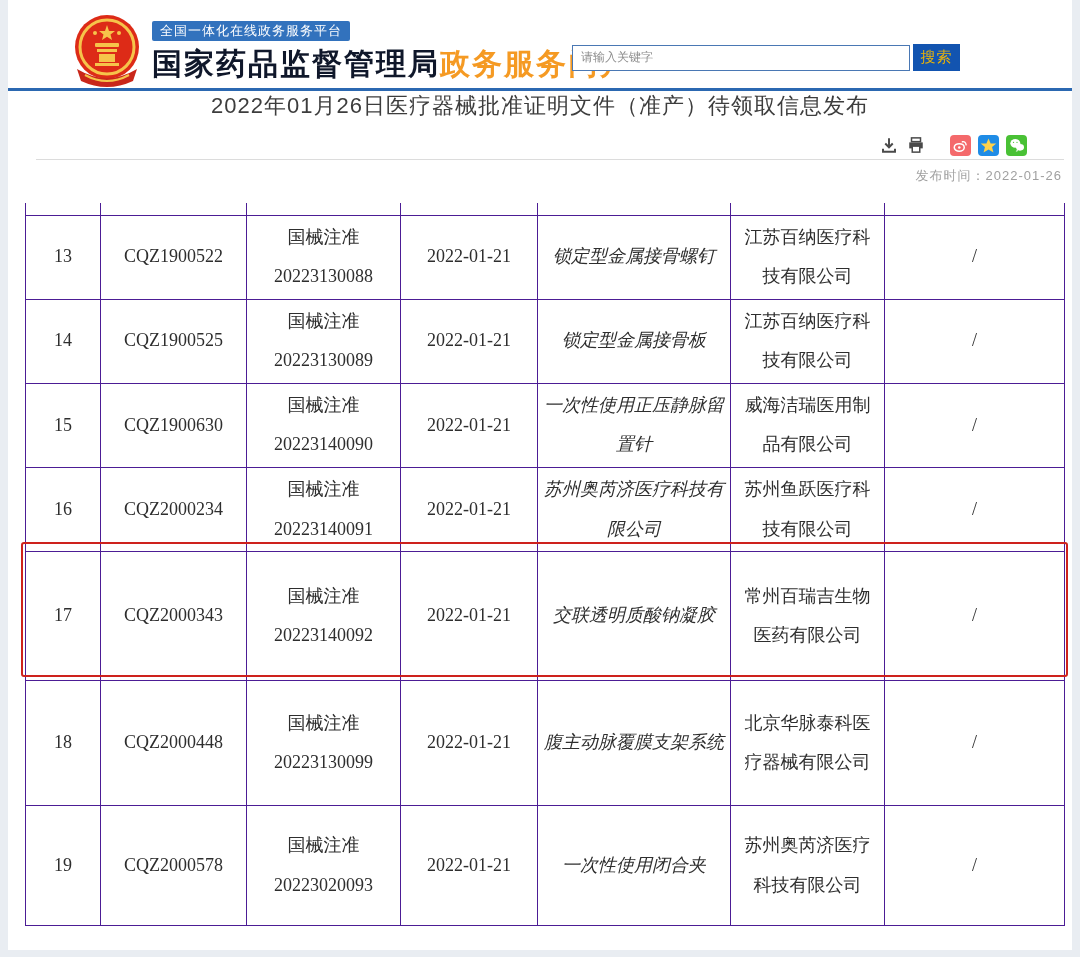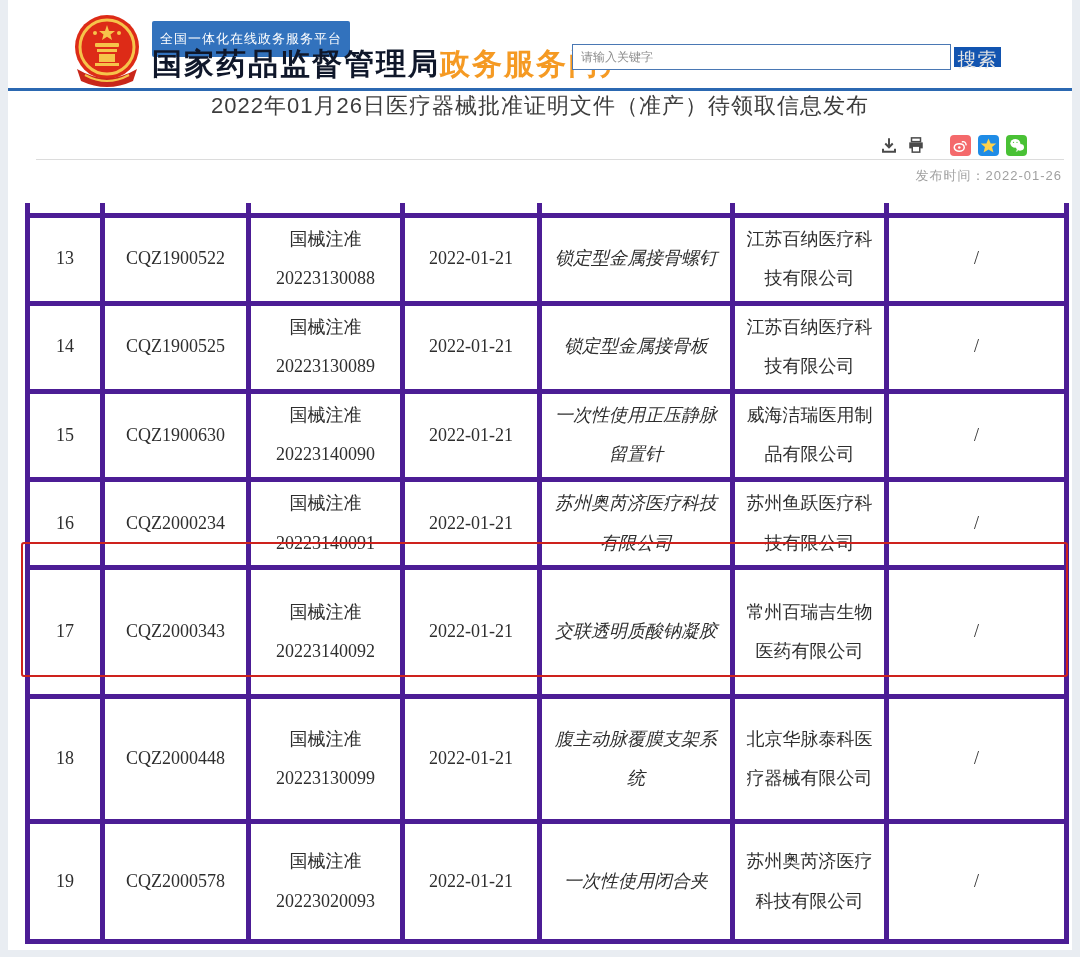--- a/index.html
+++ b/index.html
@@ -5,48 +5,48 @@
   * { margin:0; padding:0; box-sizing:border-box; }
   html,body { width:1080px; height:957px; }
   body { background:#e9edf2; font-family:"Liberation Sans", sans-serif; position:relative; }
 
   .card { position:relative; width:1064px; height:950px; margin:0 8px; background:#ffffff; overflow:hidden; }
 
   
   .header { position:relative; height:88px; background:#ffffff; }
   .emblem { position:absolute; left:57px; top:13px; width:84px; height:74px; }
   .badge { position:absolute; left:144px; top:21px; background:#3272bd; color:#fff;
-           font-size:13px; line-height:20px; padding:8px 8px; border-radius:2px; letter-spacing:1px; }
+           font-size:13px; line-height:20px; padding:0 8px; border-radius:2px; letter-spacing:1px; }
   .site-title { position:absolute; left:144px; top:44px; font-size:30px; font-weight:bold; letter-spacing:2px; white-space:nowrap; }
   .site-title .blue { color:#0f172a; }
   .site-title .orange { color:#f59a23; }
   .searchbox { position:absolute; left:564px; top:44px; display:flex; align-items:center; }
-  .searchbox input { width:379px; height:26px; border:1px solid #4a78b4; font-size:12px; padding:0 8px; color:#333; outline:none;font-family:Liberation Serif, serif; }
+  .searchbox input { width:338px; height:26px; border:1px solid #4a78b4; font-size:12px; padding:0 8px; color:#333; outline:none;font-family:Liberation Serif, serif; }
   .searchbox input::placeholder { color:#8d8d8d; }
-  .search-btn { width:47px; height:20px; margin-left:3px; background:#1254b0; color:#e5e5e5; border:none;
-                font-size:19px; letter-spacing:1px; cursor:pointer; }
+  .search-btn { width:47px; height:27px; margin-left:3px; background:#1254b0; color:#eab308; border:none;
+                font-size:15px; letter-spacing:1px; cursor:pointer; }
   .blue-line { height:3px; background:#2b68b1; }
 
   
   .page-title { text-align:center; font-size:22px; font-weight:500; color:#3d3d3d; letter-spacing:1px; }
   .toolbar { margin-top:13px; height:22px; display:flex; justify-content:flex-end; align-items:center; gap:7px; padding-right:45px; }
   .tool-icon { width:20px; height:20px; display:inline-flex; align-items:center; justify-content:center; cursor:pointer; }
   .share-icon { width:21px; height:21px; border-radius:4px; display:inline-flex; align-items:center; justify-content:center; cursor:pointer; }
   .share-weibo { background:#f4696b; }
   .share-qzone { background:#1f8ce6; }
   .share-wechat { background:#49c135; }
   .toolbar-sep { width:10px; }
   .head-divider { margin:3px 8px 0 28px; border-bottom:1px solid #dcdcdc; }
   .pubdate { margin-top:7px; text-align:right; padding-right:10px; font-size:13px; color:#a0a0a0; letter-spacing:1px;margin-left:45px; }
 
   
   .table-wrap { position:relative; margin:18px 0 0 17px; width:1039px; }
   table.reg { border-collapse:collapse; table-layout:fixed; width:1039px;
               font-family:"Liberation Serif", serif; color:#2e2e2e; }
-  table.reg td { border:5px solid #4c1d95; text-align:center; vertical-align:middle;
+  table.reg td { border:1px solid #4c1d95; text-align:center; vertical-align:middle;
                  font-size:18px; line-height:2.2; padding:2px 6px; overflow:hidden; }
   td.c-product { padding:2px 20px;font-style:italic; }
   td.c-company { padding:2px 16px;margin-top:12px; }
   tr.partial-top td { height:12px; border-top:none; padding:0; }
   .regno span { display:block; }
 
   .highlight-box { position:absolute; left:-4px; right:-4px; top:339px; height:135px;
                    border:2px solid #ce221d; border-radius:3px; pointer-events:none; background:transparent; }
 </style>
 </head>

